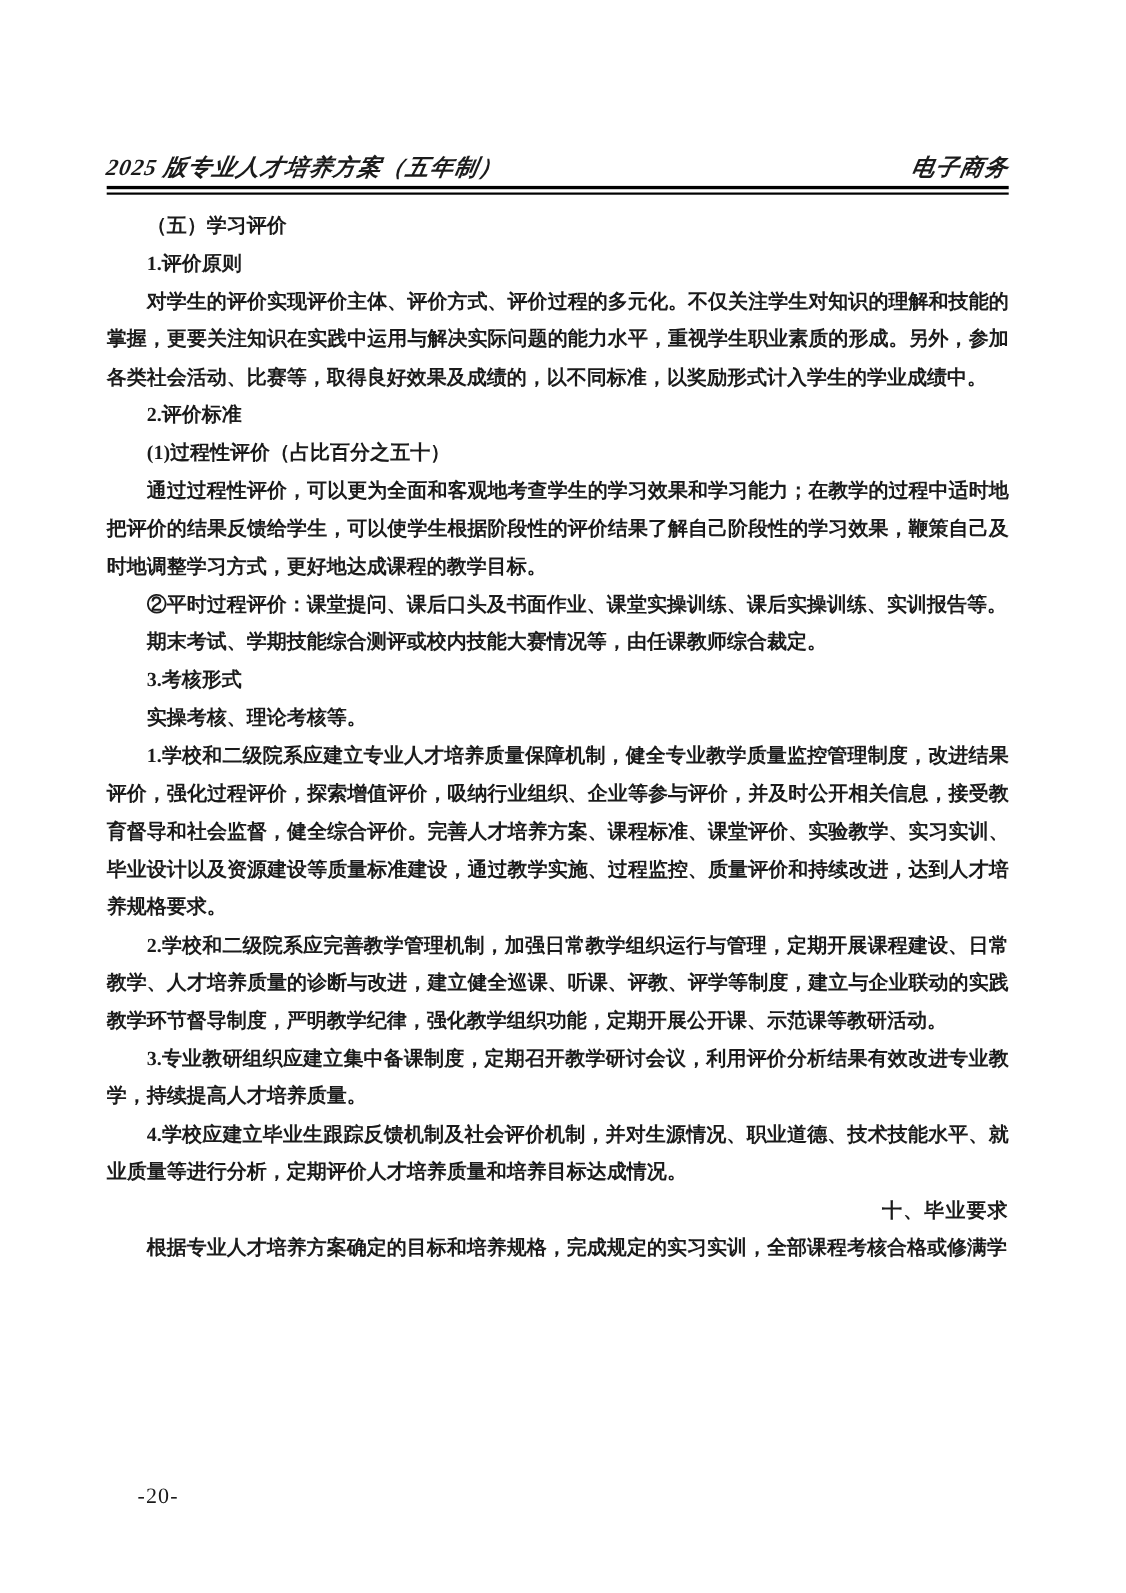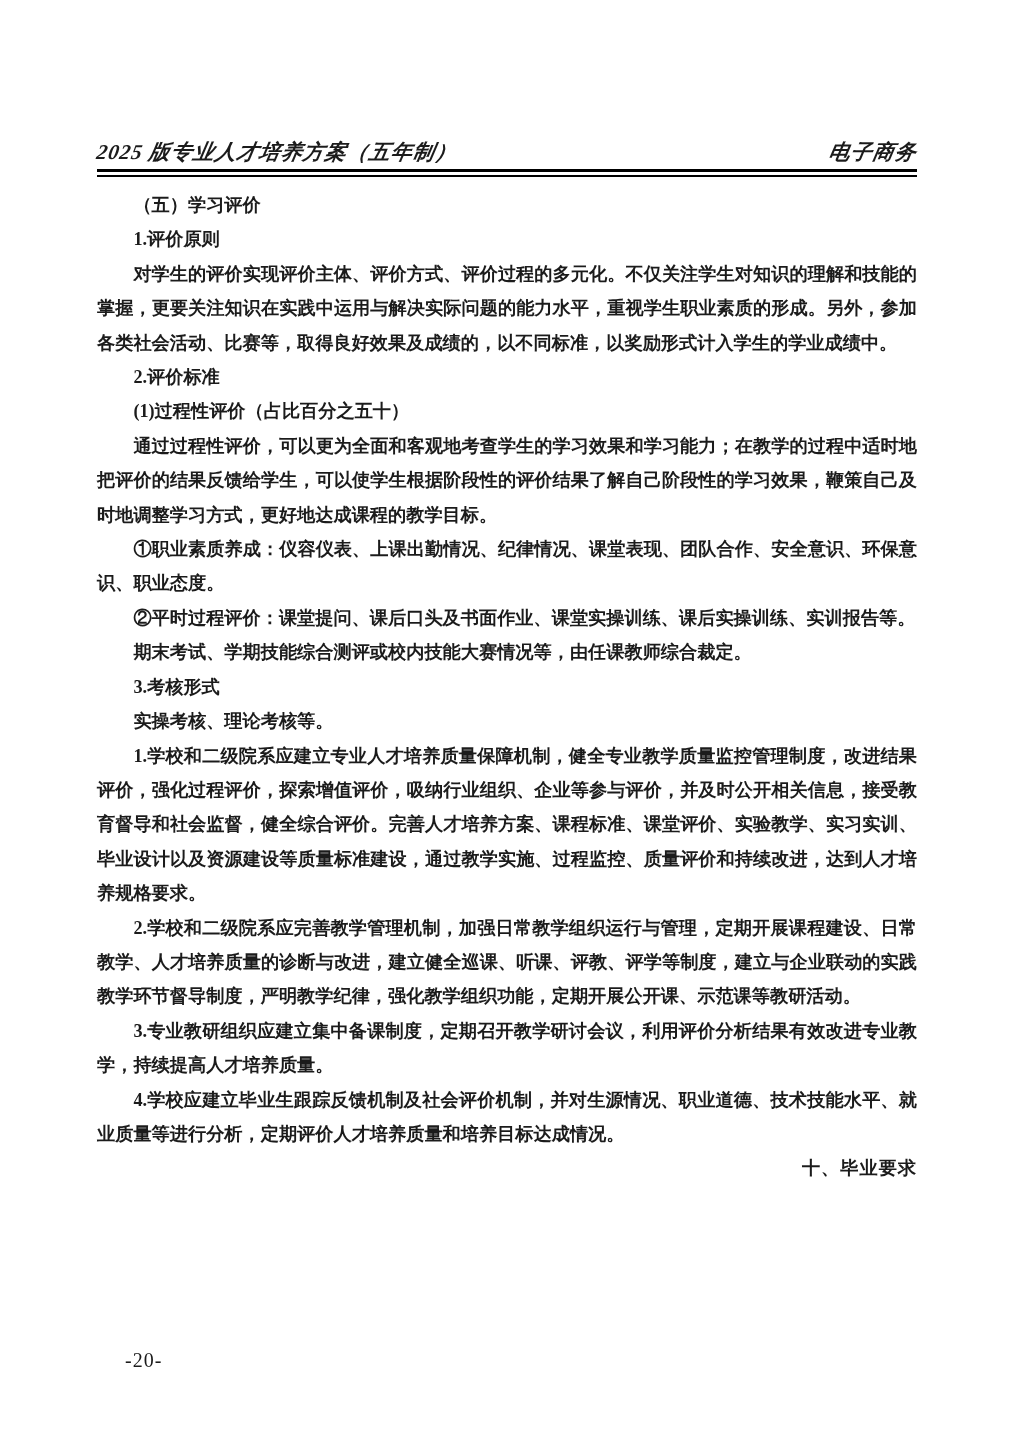--- a/index.html
+++ b/index.html
@@ -78,25 +78,25 @@
 
 <div class="header-rule"></div>
 
 <main class="document-body">
     <p class="para plain">（五）学习评价</p>
     <p class="para plain">1.评价原则</p>
     <p class="para body">对学生的评价实现评价主体、评价方式、评价过程的多元化。不仅关注学生对知识的理解和技能的掌握，更要关注知识在实践中运用与解决实际问题的能力水平，重视学生职业素质的形成。另外，参加各类社会活动、比赛等，取得良好效果及成绩的，以不同标准，以奖励形式计入学生的学业成绩中。</p>
     <p class="para plain">2.评价标准</p>
     <p class="para plain">(1)过程性评价（占比百分之五十）</p>
     <p class="para body">通过过程性评价，可以更为全面和客观地考查学生的学习效果和学习能力；在教学的过程中适时地把评价的结果反馈给学生，可以使学生根据阶段性的评价结果了解自己阶段性的学习效果，鞭策自己及时地调整学习方式，更好地达成课程的教学目标。</p>
-    <p class="para body">①职业素质养成：仪容仪表、上课出勤情况、纪律情况、课堂表现、团队合作、安全意识、环保意识、职业态度。</p>
     <p class="para body">②平时过程评价：课堂提问、课后口头及书面作业、课堂实操训练、课后实操训练、实训报告等。</p>
     <p class="para body">期末考试、学期技能综合测评或校内技能大赛情况等，由任课教师综合裁定。</p>
     <p class="para plain">3.考核形式</p>
     <p class="para plain">实操考核、理论考核等。</p>
     <p class="para body">1.学校和二级院系应建立专业人才培养质量保障机制，健全专业教学质量监控管理制度，改进结果评价，强化过程评价，探索增值评价，吸纳行业组织、企业等参与评价，并及时公开相关信息，接受教育督导和社会监督，健全综合评价。完善人才培养方案、课程标准、课堂评价、实验教学、实习实训、毕业设计以及资源建设等质量标准建设，通过教学实施、过程监控、质量评价和持续改进，达到人才培养规格要求。</p>
     <p class="para body">2.学校和二级院系应完善教学管理机制，加强日常教学组织运行与管理，定期开展课程建设、日常教学、人才培养质量的诊断与改进，建立健全巡课、听课、评教、评学等制度，建立与企业联动的实践教学环节督导制度，严明教学纪律，强化教学组织功能，定期开展公开课、示范课等教研活动。</p>
     <p class="para body">3.专业教研组织应建立集中备课制度，定期召开教学研讨会议，利用评价分析结果有效改进专业教学，持续提高人才培养质量。</p>
     <p class="para body">4.学校应建立毕业生跟踪反馈机制及社会评价机制，并对生源情况、职业道德、技术技能水平、就业质量等进行分析，定期评价人才培养质量和培养目标达成情况。</p>
     <p class="para heading-bold">十、毕业要求</p>
+    <p class="para body">根据专业人才培养方案确定的目标和培养规格，完成规定的实习实训，全部课程考核合格或修满学</p>
   </main>
 
 <footer class="page-footer">-20-</footer>
 
 </body></html>

